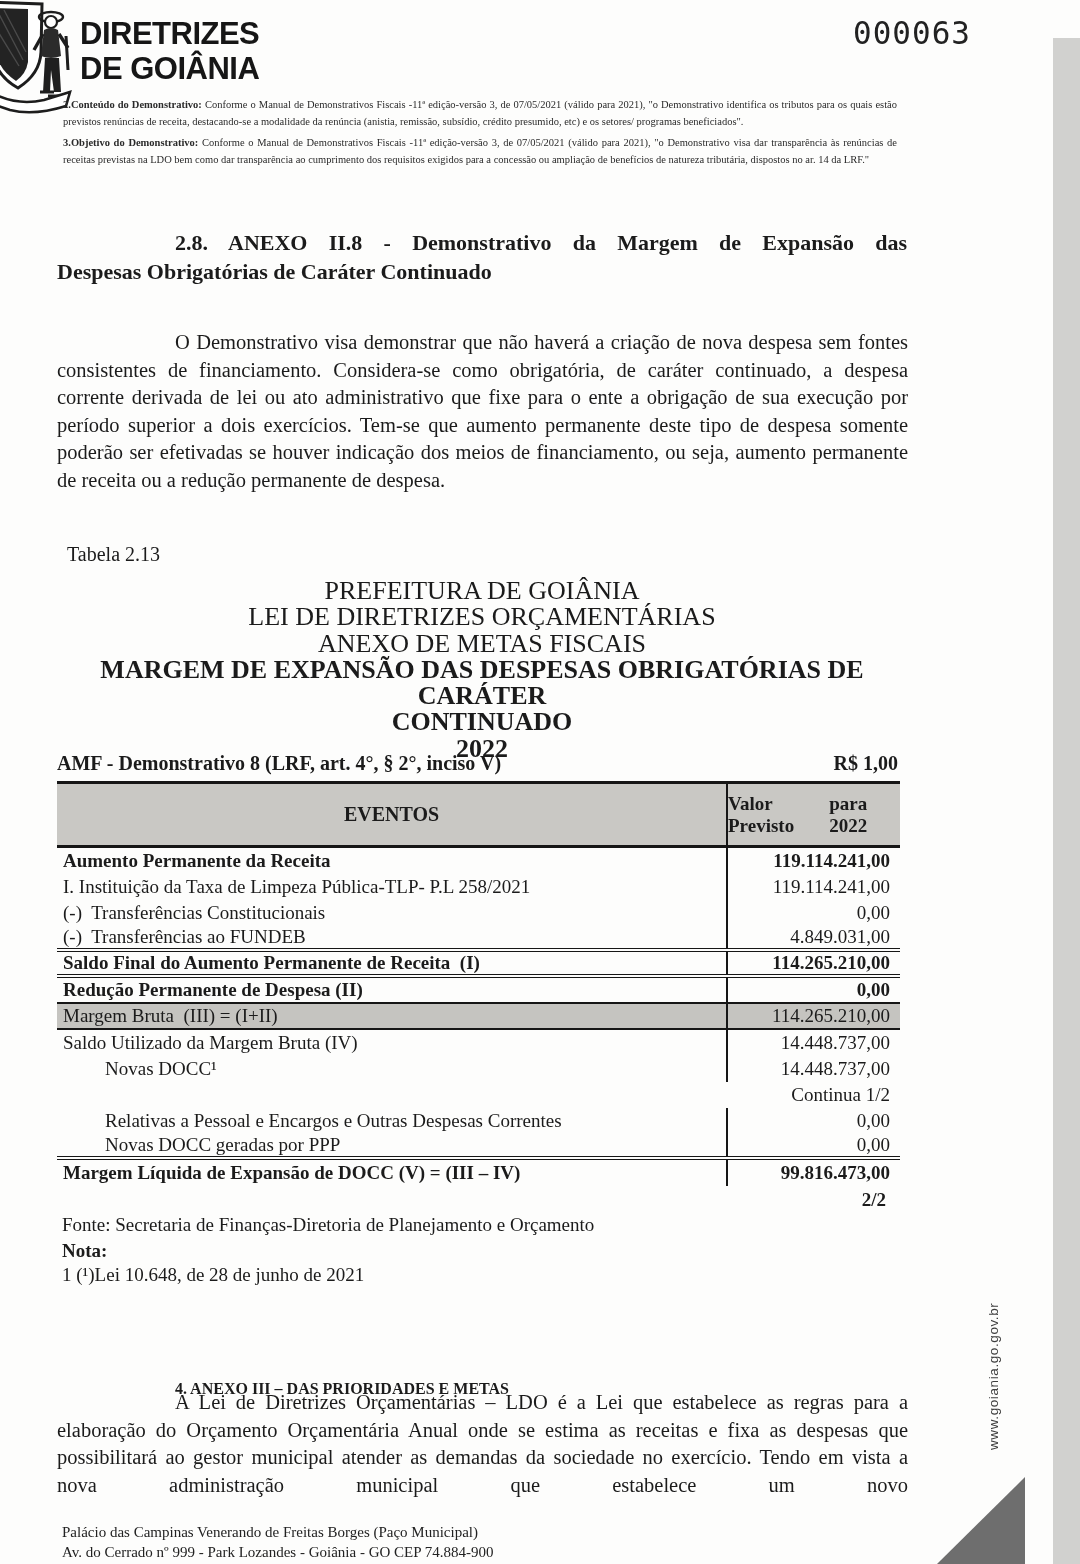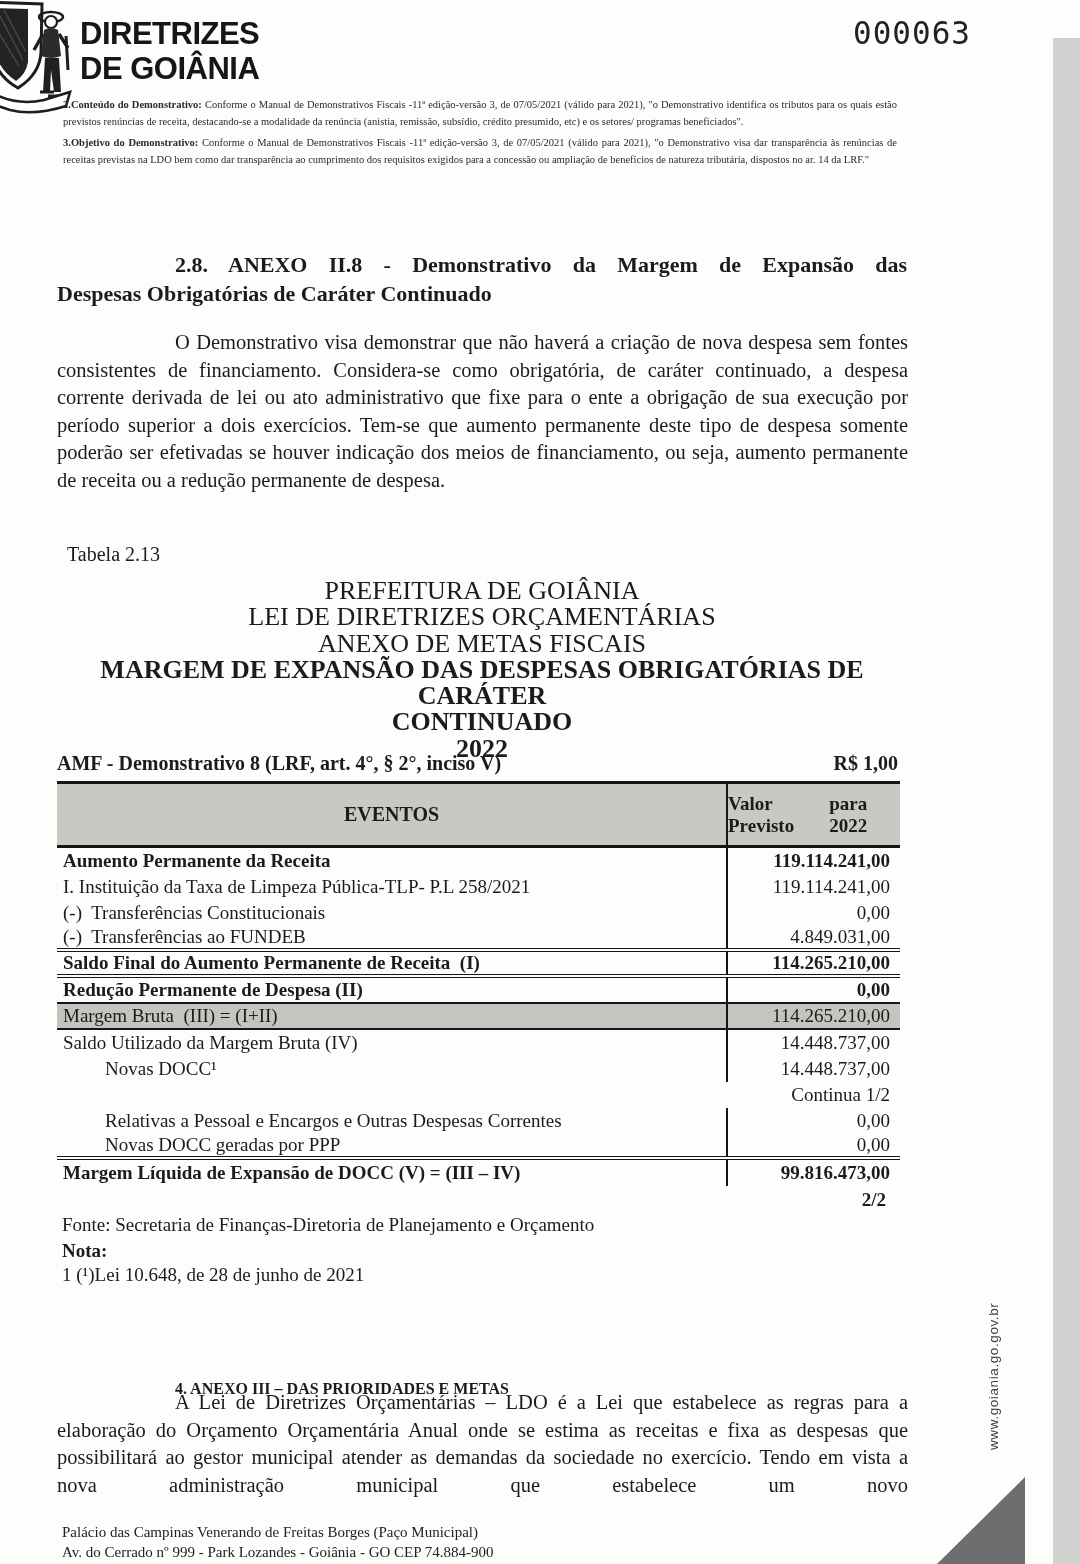--- a/index.html
+++ b/index.html
@@ -27,21 +27,21 @@
     font-size: 31px; letter-spacing: 1px; color: #222;
     transform: scaleY(1.05);
   }
   .note {
     position: absolute; left: 63px; width: 834px;
     font-size: 10.5px; line-height: 17px; text-align: justify; color: #2a2a2a;
   }
   .note-1 { top: 96px; }
   .note-2 { top: 134px; }
   
-  .h28 { position: absolute; left: 57px; top: 250px; width: 850px; font-weight: 700; font-size: 22px; line-height: 29px; }
+  .h28 { position: absolute; left: 57px; top: 228px; width: 850px; font-weight: 700; font-size: 22px; line-height: 29px; }
   .h28-line1 { text-indent: 118px; text-align: justify; text-align-last: justify; }
   .para-28 {
     position: absolute; left: 57px; top: 329px; width: 851px;
     font-size: 20.5px; line-height: 27.6px; text-align: justify; text-indent: 118px;
   }
   .tabela-label { position: absolute; left: 67px; top: 543px; font-size: 20px; }
   .title-block { position: absolute; left: 57px; top: 578px; width: 850px; text-align: center; font-size: 26px; line-height: 26.3px; }
   .title-bold { font-weight: 700; }
   
   .caption-row {

